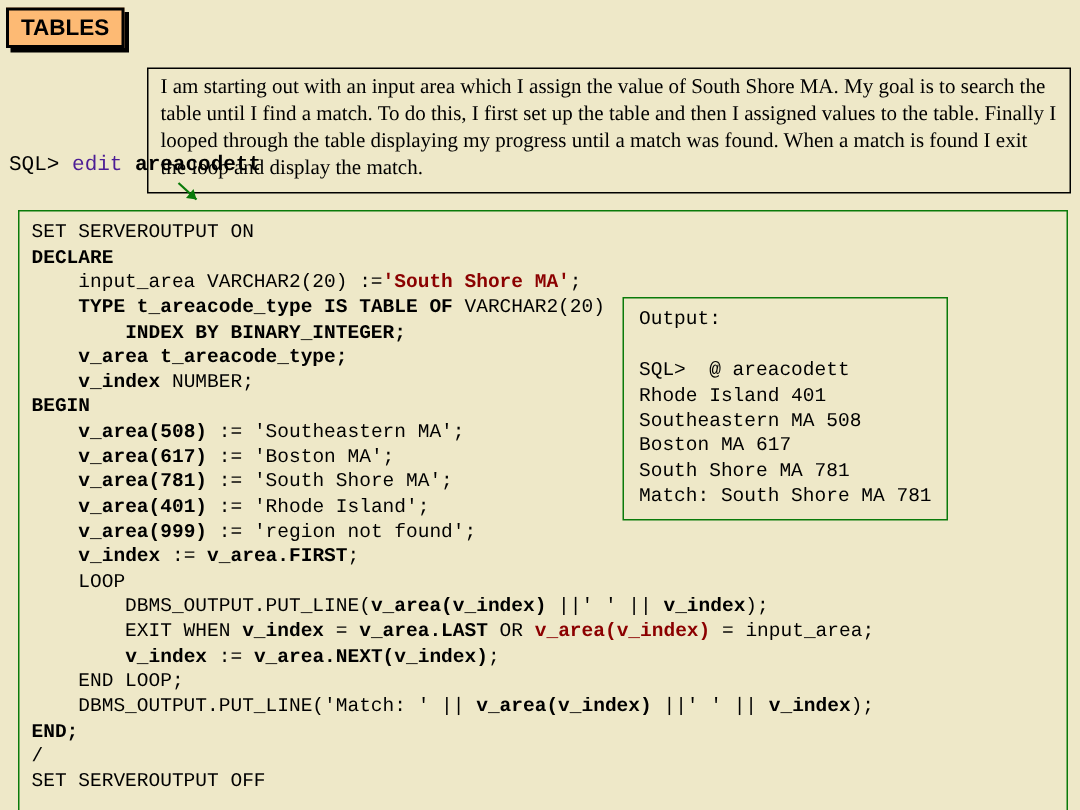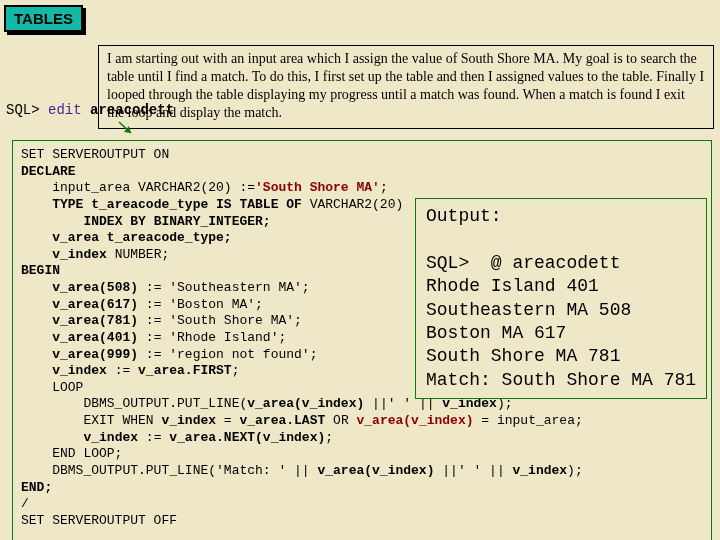--- a/index.html
+++ b/index.html
@@ -10,21 +10,21 @@
     height: 540px;
     background: #eee8c8;
     font-family: "Times New Roman", serif;
     font-size: 14px;
     overflow: hidden;
   }
   .badge {
     position: absolute;
     top: 5px;
     left: 4px;
-    background: #14b8a6;
+    background: #fdba74;
     border: 2px solid #000;
     box-shadow: 3px 3px 0 #000;
     padding: 3px 8px;
     font-family: Arial, sans-serif;
     font-weight: bold;
     font-size: 15px;
     z-index: 2;
   }
   .intro-box {
     position: absolute;
@@ -73,21 +73,21 @@
   .kw { font-weight: bold; }
   .red { color: #8b0000; font-weight: bold; }
   .output-box {
     position: absolute;
     top: 198px;
     left: 415px;
     border: 1px solid #0a7a0a;
     background: #eee8c8;
     padding: 6px 10px 6px 10px;
     font-family: "Courier New", monospace;
-    font-size: 18px;
+    font-size: 13px;
     line-height: 1.3;
     white-space: pre;
   }
 </style>
 </head>
 <body>
 
 <div class="badge">TABLES</div>
 
 <div class="intro-box">I am starting out with an input area which I assign the value of South Shore MA.  My goal is to search the table until I find a match.  To do this, I first set up the table and then I assigned values to the table.  Finally I looped through the table displaying my progress until a match was found.  When a match is found I exit the loop and display the match.</div>

